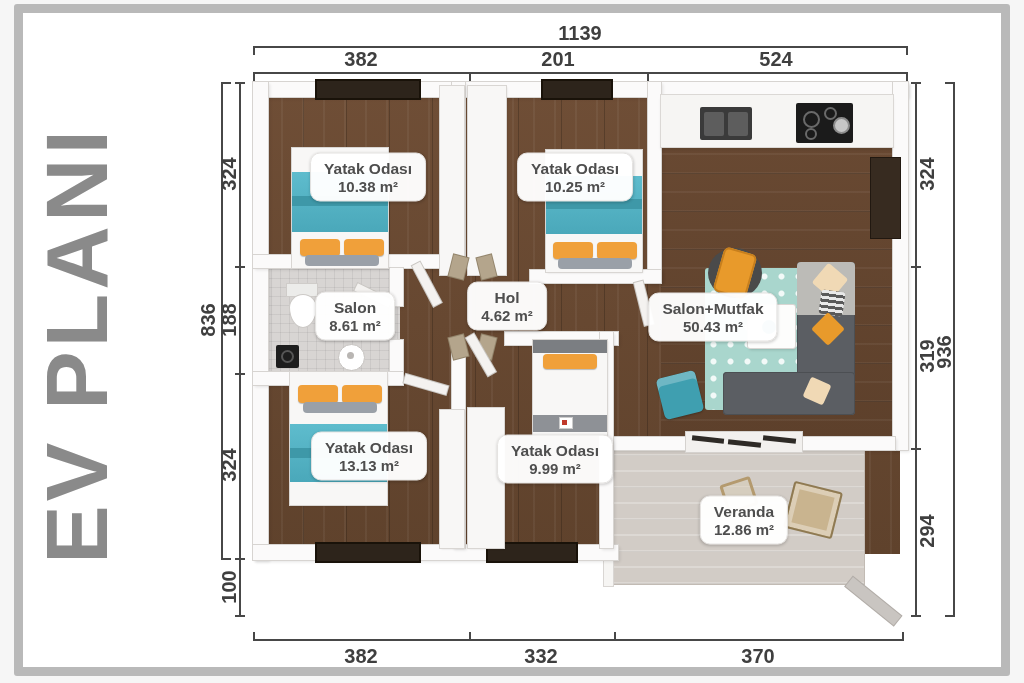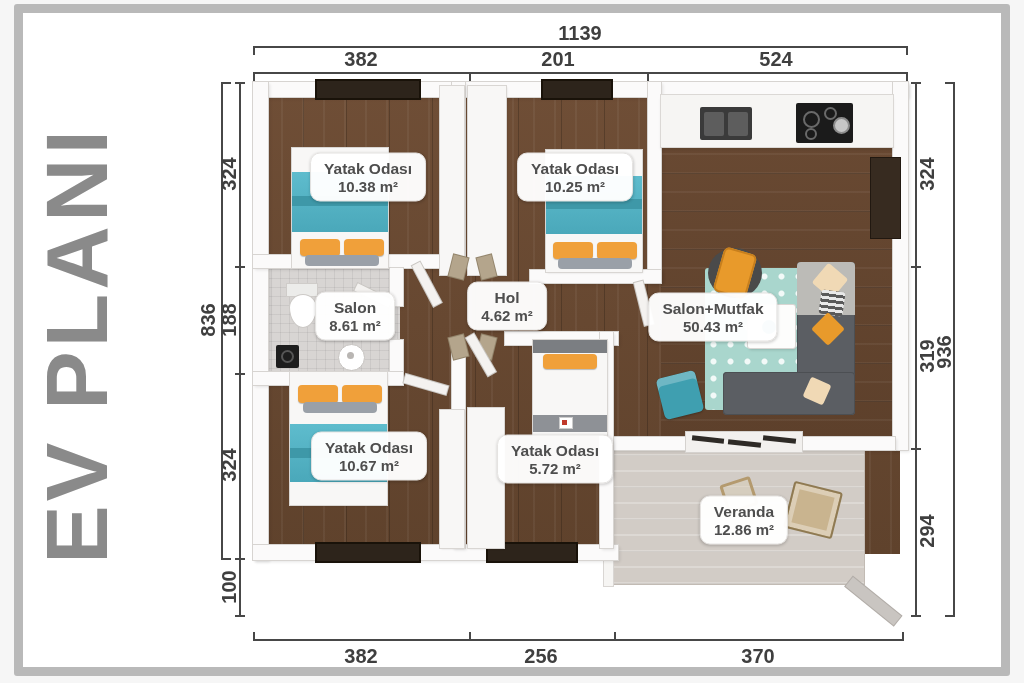--- a/index.html
+++ b/index.html
@@ -196,25 +196,25 @@
   <div class="room-label" style="left:355px;top:316px;">
     <div class="rl-name">Salon</div>
     <div class="rl-area">8.61 m²</div>
   </div>
   <div class="room-label" style="left:507px;top:306px;">
     <div class="rl-name">Hol</div>
     <div class="rl-area">4.62 m²</div>
   </div>
   <div class="room-label" style="left:369px;top:456px;">
     <div class="rl-name">Yatak Odası</div>
-    <div class="rl-area">10.67 m²</div>
+    <div class="rl-area">13.13 m²</div>
   </div>
   <div class="room-label" style="left:555px;top:459px;">
     <div class="rl-name">Yatak Odası</div>
-    <div class="rl-area">5.72 m²</div>
+    <div class="rl-area">9.99 m²</div>
   </div>
   <div class="room-label" style="left:744px;top:520px;">
     <div class="rl-name">Veranda</div>
     <div class="rl-area">12.86 m²</div>
   </div>
 </div>
 
 <div>
 
   <div class="dline-h" style="left:253px;top:46px;width:655px;"></div>
@@ -230,21 +230,21 @@
   <div class="dim" style="left:361px;top:59px;">382</div>
   <div class="dim" style="left:558px;top:59px;">201</div>
   <div class="dim" style="left:776px;top:59px;">524</div>
 
   <div class="dline-h" style="left:253px;top:639px;width:651px;"></div>
   <div class="tick-v" style="left:253px;top:632px;"></div>
   <div class="tick-v" style="left:469px;top:632px;"></div>
   <div class="tick-v" style="left:614px;top:632px;"></div>
   <div class="tick-v" style="left:902px;top:632px;"></div>
   <div class="dim" style="left:361px;top:656px;">382</div>
-  <div class="dim" style="left:541px;top:656px;">256</div>
+  <div class="dim" style="left:541px;top:656px;">332</div>
   <div class="dim" style="left:758px;top:656px;">370</div>
 
   <div class="dline-v" style="left:221px;top:82px;height:478px;"></div>
   <div class="tick-h" style="left:221px;top:82px;"></div>
   <div class="tick-h" style="left:221px;top:558px;"></div>
   <div class="dim v" style="left:208px;top:320px;">836</div>
 
   <div class="dline-v" style="left:239px;top:82px;height:535px;"></div>
   <div class="tick-h" style="left:235px;top:82px;"></div>
   <div class="tick-h" style="left:235px;top:266px;"></div>

